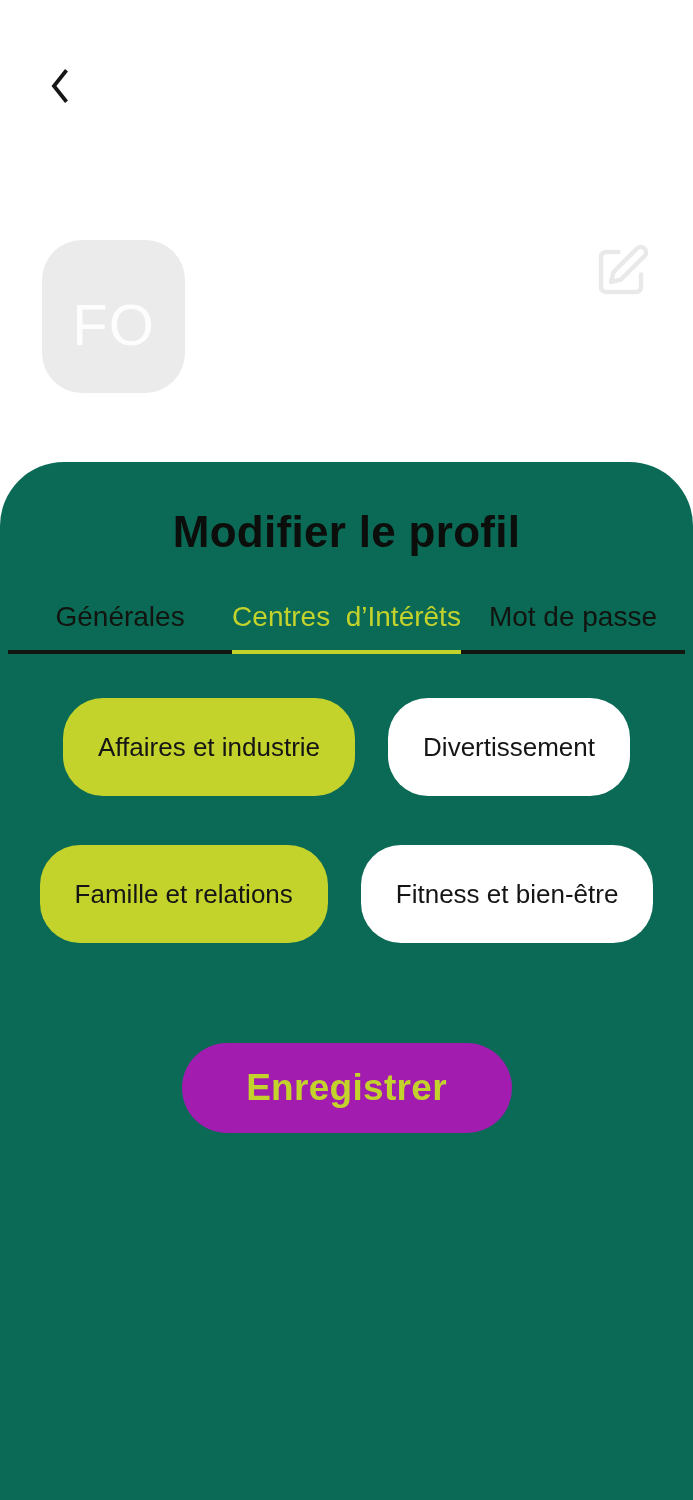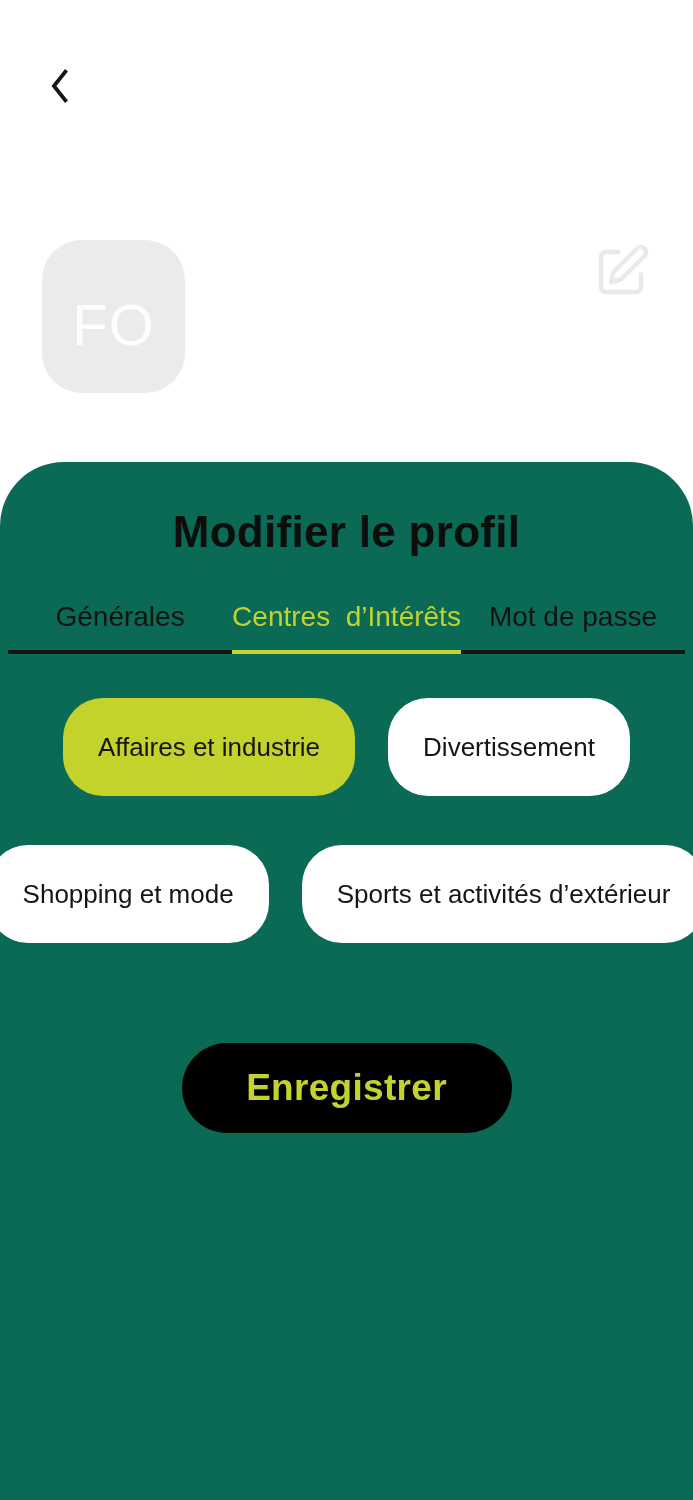--- a/index.html
+++ b/index.html
@@ -151,21 +151,21 @@
   .chip.selected { background: var(--accent-yellow-green); }
 
   
   .save-btn {
     display: block;
     margin: 100px auto 0 auto;
     width: 330px;
     height: 90px;
     border: none;
     border-radius: 46px;
-    background: #000000;
+    background: #a21caf;
     cursor: pointer;
   }
   .save-label {
     font-size: 37px;
     font-weight: 700;
     color: var(--accent-yellow-green);
     letter-spacing: 0.3px;
   }
 </style>
 </head>
@@ -199,22 +199,22 @@
       <div class="tab active">Centres  d’Intérêts</div>
       <div class="tab">Mot de passe</div>
     </nav>
 
     <div class="chips">
       <div class="chip-row">
         <button class="chip selected">Affaires et industrie</button>
         <button class="chip">Divertissement</button>
       </div>
       <div class="chip-row">
-        <button class="chip">Shopping et mode</button>
-        <button class="chip">Sports et activités d’extérieur</button>
+        <button class="chip selected">Famille et relations</button>
+        <button class="chip">Fitness et bien-être</button>
       </div>
     </div>
 
     <button class="save-btn">
       <span class="save-label">Enregistrer</span>
     </button>
   </section>
 
 </div>
 

